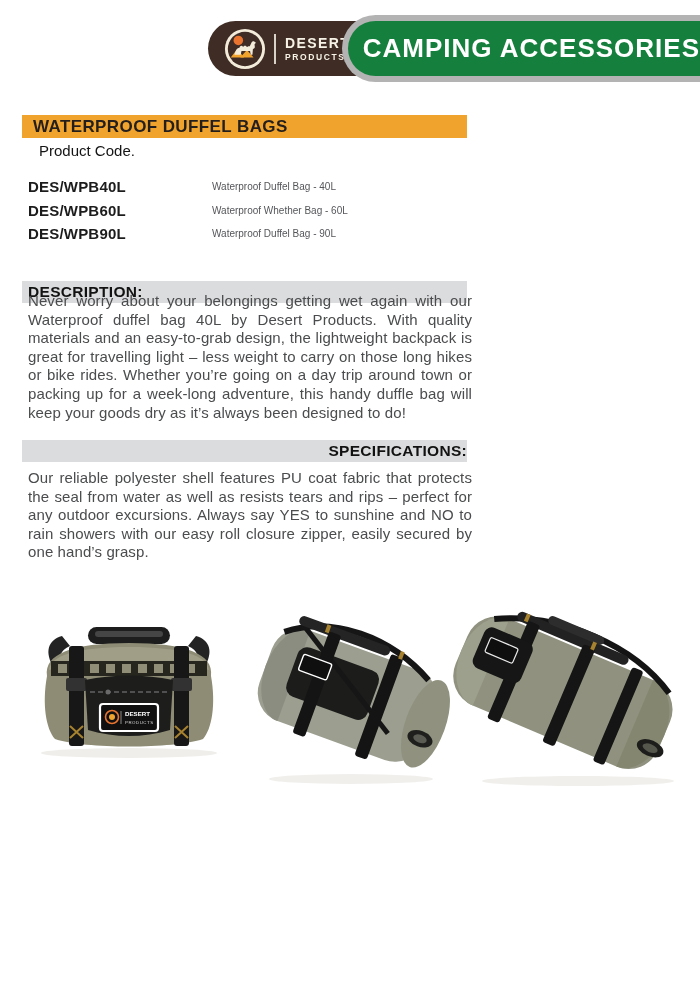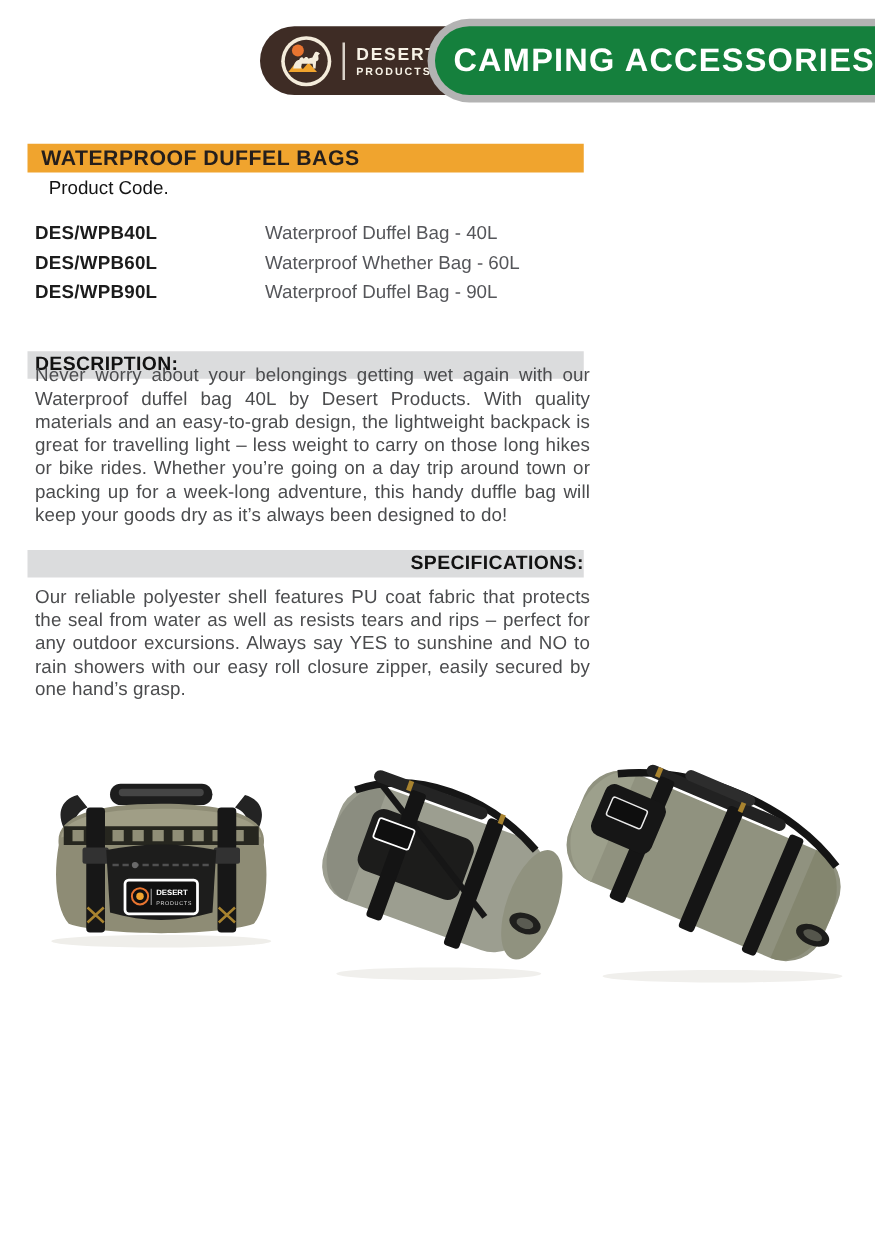--- a/index.html
+++ b/index.html
@@ -35,21 +35,21 @@
     background:#F0A42E; display:flex; align-items:center; padding-left:11px;
   }
   .title-bar span { color:#241E1C; font-weight:bold; font-size:17px; letter-spacing:.4px; }
 
   .pcode-label { position:absolute; left:28px; top:142px; font-size:15px; font-weight:normal; color:#141414;margin-left:11px; }
 
   
   .product-table { position:absolute; left:28px; top:175px; width:440px; }
   .product-row { display:flex; height:23.5px; align-items:center; }
   .product-code { width:184px; font-size:15px; font-weight:bold; color:#1c1c1c; letter-spacing:.2px; }
-  .product-name { font-size:15px; color:#55565A; }
+  .product-name { font-size:10px; color:#55565A; }
 
   
   .gray-bar {
     position:absolute; left:22px; width:445px; height:22px; background:#DBDCDD;
     display:flex; align-items:center; padding-left:6px;
   }
   .gray-bar span { font-size:15.5px; font-weight:bold; color:#121212; letter-spacing:.3px; }
   .desc-bar { top:281px; }
   .spec-bar { top:440px;justify-content:flex-end; }
 

